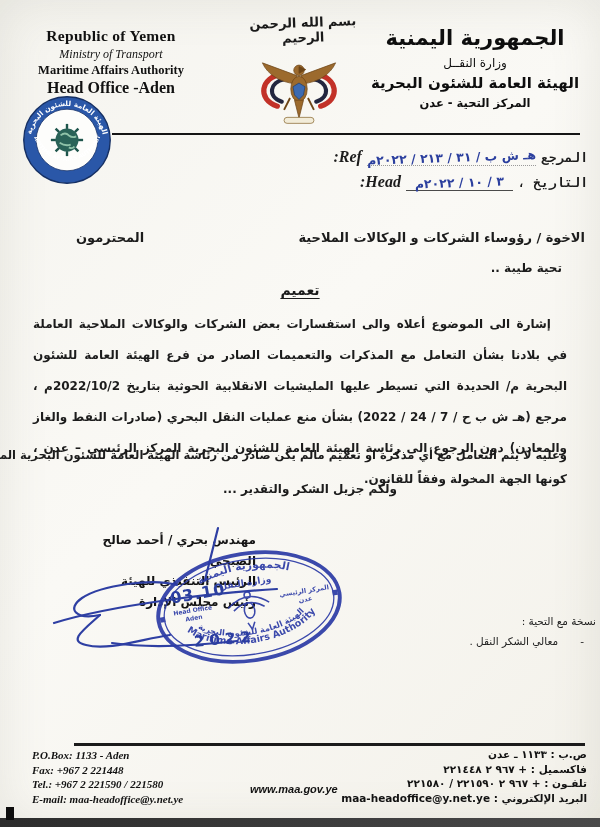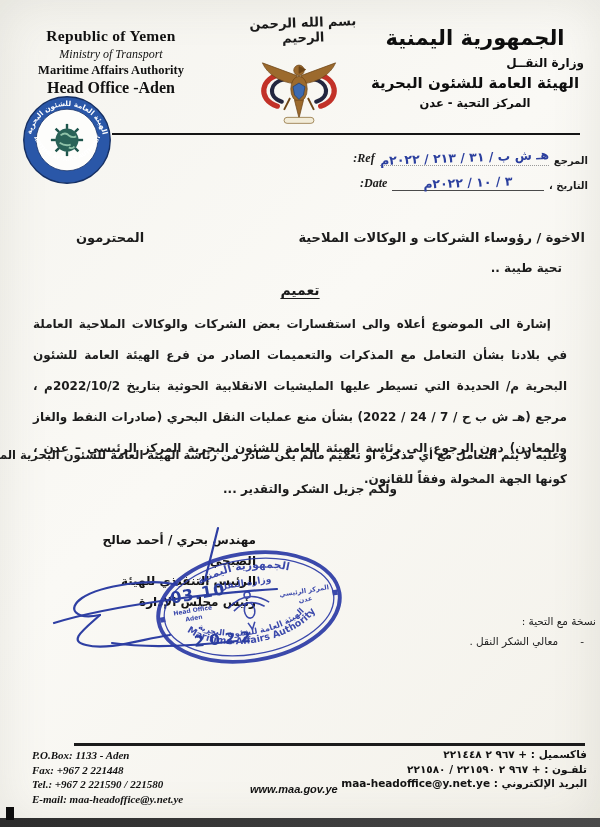--- a/index.html
+++ b/index.html
@@ -16,29 +16,29 @@
   .en1{font-size:15.5px;font-weight:bold;letter-spacing:.3px;}
   .en2{font-size:12px;font-weight:normal;font-style:italic;margin-top:2px;}
   .en3{font-size:12.5px;font-weight:bold;margin-top:1px;}
   .en4{font-size:16px;font-weight:bold;margin-top:1px;}
   .logo{position:absolute;left:21px;top:94px;width:92px;height:92px;}
   .bismillah{position:absolute;left:228px;top:15px;width:150px;text-align:center;
              font-size:13px;font-weight:bold;transform:rotate(-2deg);color:#1a1a1a;}
   .emblem{position:absolute;left:243px;top:50px;width:112px;height:78px;}
   .hdr-ar{position:absolute;right:16px;top:22px;width:218px;text-align:center;color:#0e0e0e;direction:rtl;}
   .ar1{font-size:21px;font-weight:bold;line-height:32px;}
-  .ar2{font-size:12px;font-weight:bold;line-height:18px;text-align:right;}
+  .ar2{font-size:12px;font-weight:normal;line-height:18px;}
   .ar3{font-size:15px;font-weight:bold;line-height:23px;}
   .ar4{font-size:11.5px;font-weight:bold;line-height:17px;}
   .hdr-rule{position:absolute;left:112px;right:20px;top:133px;height:2px;background:#151515;}
   
   .refblock{position:absolute;right:12px;top:141px;width:228px;}
   .refrow{display:flex;direction:rtl;align-items:flex-end;gap:5px;height:25px;}
-  .lbl-ar{font-size:10px;font-weight:bold;}
-  .lbl-en{font-family:"Liberation Serif",serif;font-style:italic;font-weight:bold;font-size:12px;}
+  .lbl-ar{font-size:13px;font-weight:bold;font-family:Liberation Mono, monospace;}
+  .lbl-en{font-family:"Liberation Serif",serif;font-style:italic;font-weight:bold;font-size:16px;}
   .mid{flex:1;text-align:center;border-bottom:1px dotted #999;}
   .refrow.dated .mid{border-bottom:1.5px solid #4a4a4a;}
   .hand{color:#2b3f9e;font-weight:bold;font-size:12.5px;display:block;
         transform:rotate(-2deg);white-space:nowrap;direction:rtl;}
   
   .addr{position:absolute;right:15px;left:76px;top:230px;display:flex;justify-content:space-between;
         direction:rtl;font-size:13px;font-weight:bold;}
   .greeting{position:absolute;right:38px;top:261px;font-size:12px;font-weight:bold;direction:rtl;}
   .subject{position:absolute;left:0;right:0;top:280px;text-align:center;}
   .subject span{font-size:14px;font-weight:bold;text-decoration:underline;text-underline-offset:3px;}
@@ -153,21 +153,21 @@
       <span class="mid">
           <span class="hand">هـ ش ب / ٣١ / ٢١٣ / ٢٠٢٢م</span>
         </span>
       <span class="lbl-en">Ref:</span>
     </div>
     <div class="refrow dated">
       <span class="lbl-ar">التاريخ ،</span>
       <span class="mid">
           <span class="hand">٣ / ١٠ / ٢٠٢٢م</span>
         </span>
-      <span class="lbl-en">Date:</span>
+      <span class="lbl-en">Head:</span>
     </div>
   </div>
 
   <div class="addr">
     <span>الاخوة  /  رؤوساء الشركات و الوكالات الملاحية</span>
     <span>المحترمون</span>
   </div>
   <div class="greeting">تحية طيبة ..</div>
   <div class="subject">
     <span>تعميم</span>
@@ -239,20 +239,21 @@
 
   <div class="f-rule"></div>
   <div class="f-left">
     <div>P.O.Box: 1133 - Aden</div>
     <div>Fax: +967 2 221448</div>
     <div>Tel.: +967 2 221590 / 221580</div>
     <div>E-mail: maa-headoffice@y.net.ye</div>
   </div>
   <div class="f-center">www.maa.gov.ye</div>
   <div class="f-right">
+    <div>ص.ب : ١١٣٣ ـ عدن</div>
     <div>فاكسميل : + ٩٦٧ ٢ ٢٢١٤٤٨</div>
     <div>تلفـون : + ٩٦٧ ٢ ٢٢١٥٩٠ / ٢٢١٥٨٠</div>
     <div>البريد الإلكتروني : maa-headoffice@y.net.ye</div>
   </div>
 
   <div class="scan-bar"></div>
   <div class="scan-notch"></div>
 </div>
 
 </body></html>

